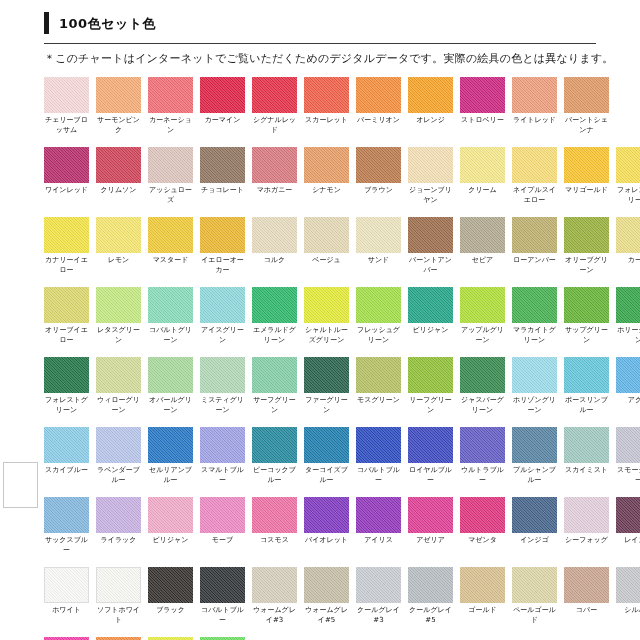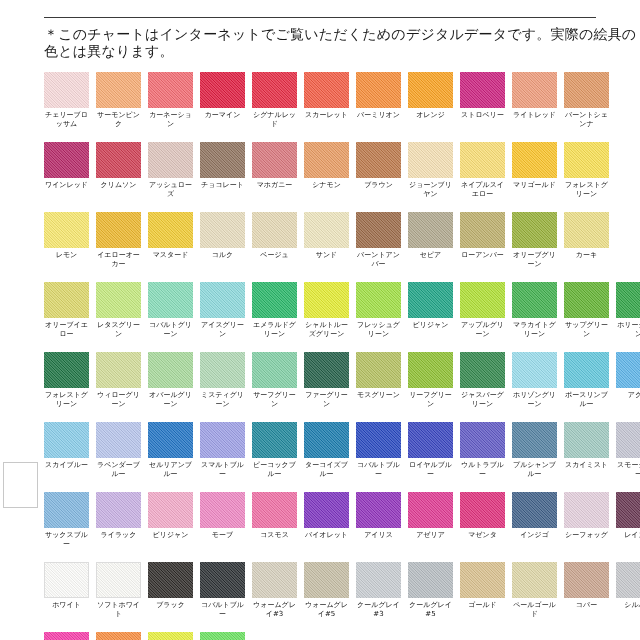--- a/index.html
+++ b/index.html
@@ -40,21 +40,21 @@
     color: #111111;
     letter-spacing: 0.5px;
     line-height: 1;
   }
   .header-rule {
     margin: 7px 44px 0 44px;
     border-bottom: 1px solid #3a3a3a;
   }
   .note-text {
     margin: 8px 0 0 44px;
-    font-size: 14px;
+    font-size: 11px;
     color: #1a1a1a;
     letter-spacing: 0.2px;
     line-height: 1.2;
   }
 
   
   .stray-box {
     position: absolute;
     left: 3px;
     top: 462px;
@@ -112,20 +112,24 @@
     min-height: 20px;
   }
   .row-gap {
     height: 10px;
   }
 </style>
 </head>
 <body>
 
 <div class="page-header">
+  <div class="title-row">
+    <span class="title-bar"></span>
+    <span class="title-text">100色セット色</span>
+  </div>
   <div class="header-rule"></div>
   <div class="note-text">＊このチャートはインターネットでご覧いただくためのデジタルデータです。実際の絵具の色とは異なります。</div>
 </div>
 
 <div class="stray-box"></div>
 
 <div class="chart" id="chart">
     <div class="chart-row">
       <div class="swatch-cell">
         <div class="swatch" style="background: rgb(248, 217, 218);"></div>
@@ -200,47 +204,55 @@
       </div>
       <div class="swatch-cell">
         <div class="swatch" style="background: rgb(187, 117, 69);"></div>
         <div class="swatch-label">ブラウン</div>
       </div>
       <div class="swatch-cell">
         <div class="swatch" style="background: rgb(246, 224, 179);"></div>
         <div class="swatch-label">ジョーンブリヤン</div>
       </div>
       <div class="swatch-cell">
+        <div class="swatch" style="background: rgb(248, 234, 135);"></div>
+        <div class="swatch-label">クリーム</div>
+      </div>
+      <div class="swatch-cell">
         <div class="swatch" style="background: rgb(250, 222, 115);"></div>
         <div class="swatch-label">ネイプルスイエロー</div>
       </div>
       <div class="swatch-cell">
         <div class="swatch" style="background: rgb(252, 195, 37);"></div>
         <div class="swatch-label">マリゴールド</div>
       </div>
       <div class="swatch-cell">
         <div class="swatch" style="background: rgb(249, 224, 78);"></div>
         <div class="swatch-label">フォレストグリーン</div>
       </div>
     </div>
     <div class="row-gap"></div>
     <div class="chart-row">
       <div class="swatch-cell">
+        <div class="swatch" style="background: rgb(246, 229, 60);"></div>
+        <div class="swatch-label">カナリーイエロー</div>
+      </div>
+      <div class="swatch-cell">
         <div class="swatch" style="background: rgb(248, 232, 106);"></div>
         <div class="swatch-label">レモン</div>
       </div>
       <div class="swatch-cell">
+        <div class="swatch" style="background: rgb(242, 203, 46);"></div>
+        <div class="swatch-label">マスタード</div>
+      </div>
+      <div class="swatch-cell">
         <div class="swatch" style="background: rgb(237, 183, 40);"></div>
         <div class="swatch-label">イエローオーカー</div>
       </div>
       <div class="swatch-cell">
-        <div class="swatch" style="background: rgb(242, 203, 46);"></div>
-        <div class="swatch-label">マスタード</div>
-      </div>
-      <div class="swatch-cell">
         <div class="swatch" style="background: rgb(232, 220, 189);"></div>
         <div class="swatch-label">コルク</div>
       </div>
       <div class="swatch-cell">
         <div class="swatch" style="background: rgb(229, 216, 180);"></div>
         <div class="swatch-label">ベージュ</div>
       </div>
       <div class="swatch-cell">
         <div class="swatch" style="background: rgb(238, 229, 189);"></div>
         <div class="swatch-label">サンド</div>

